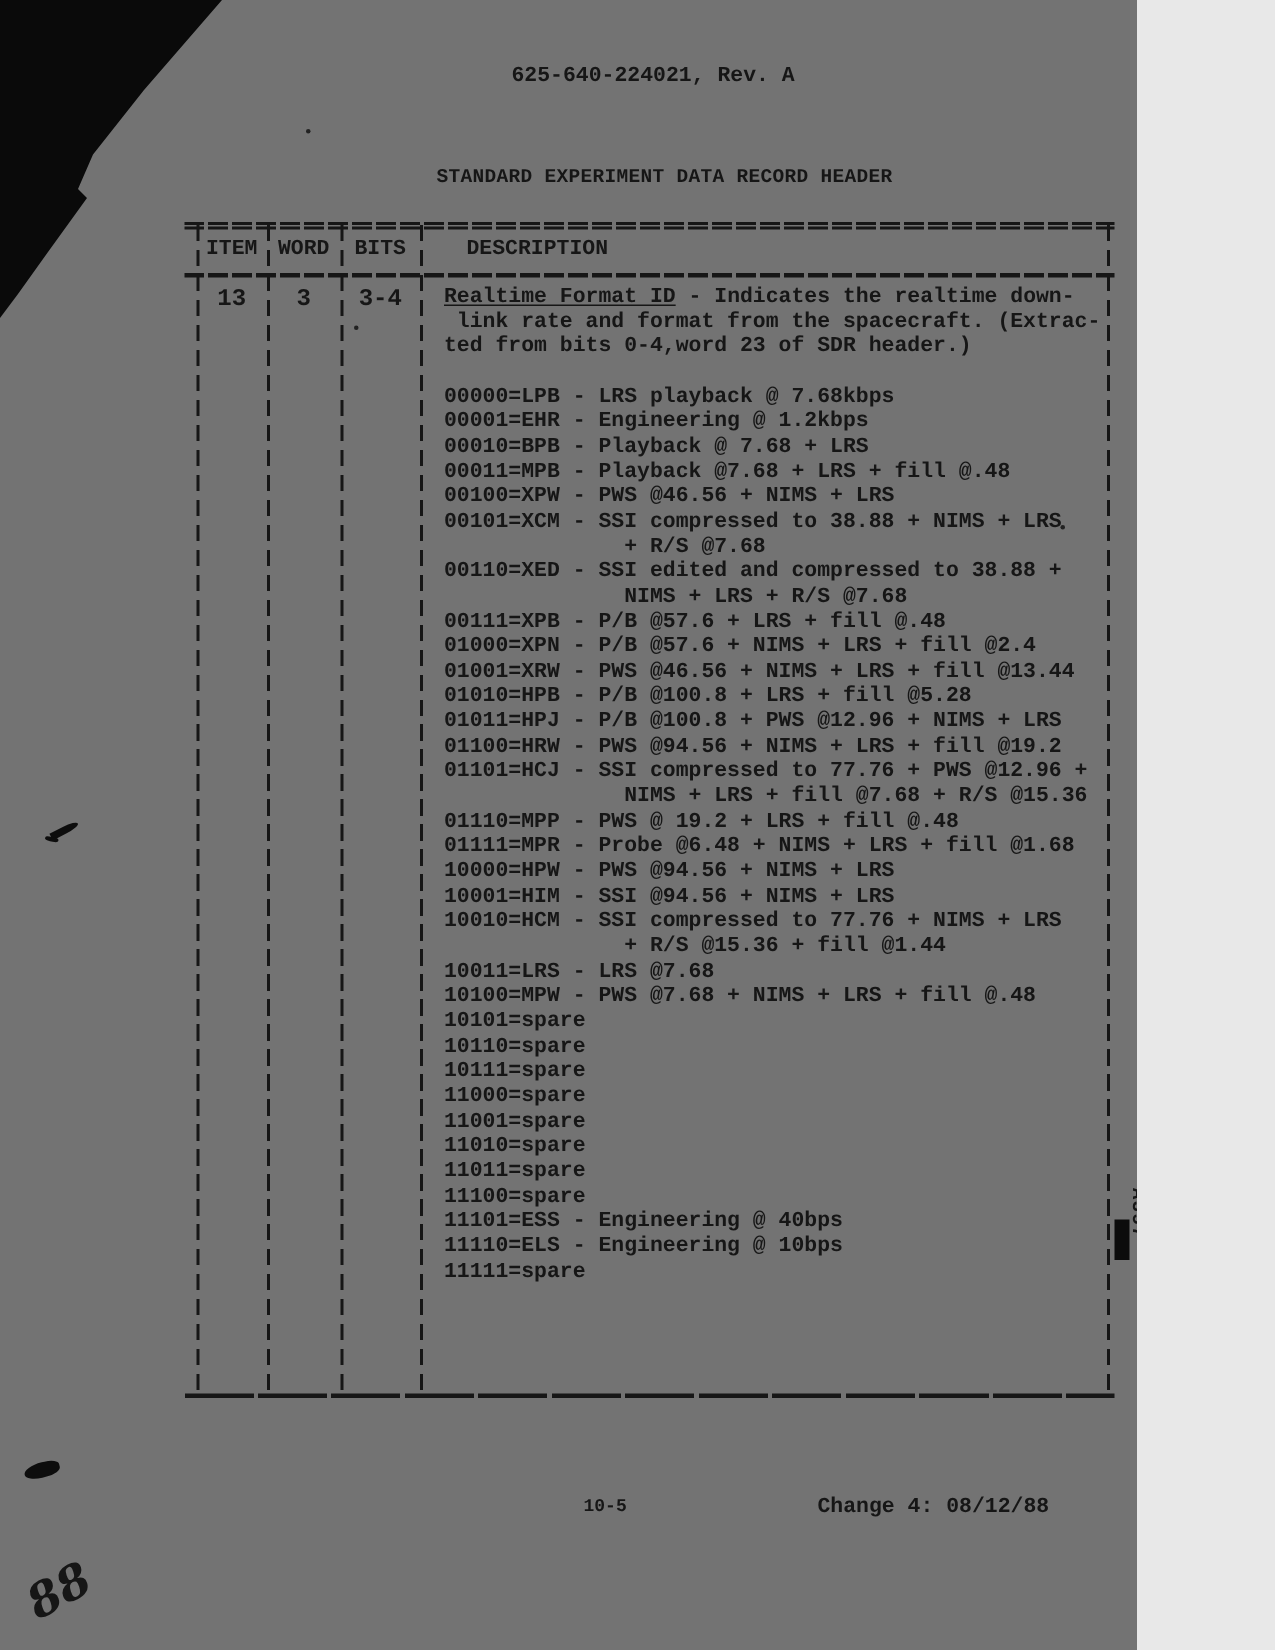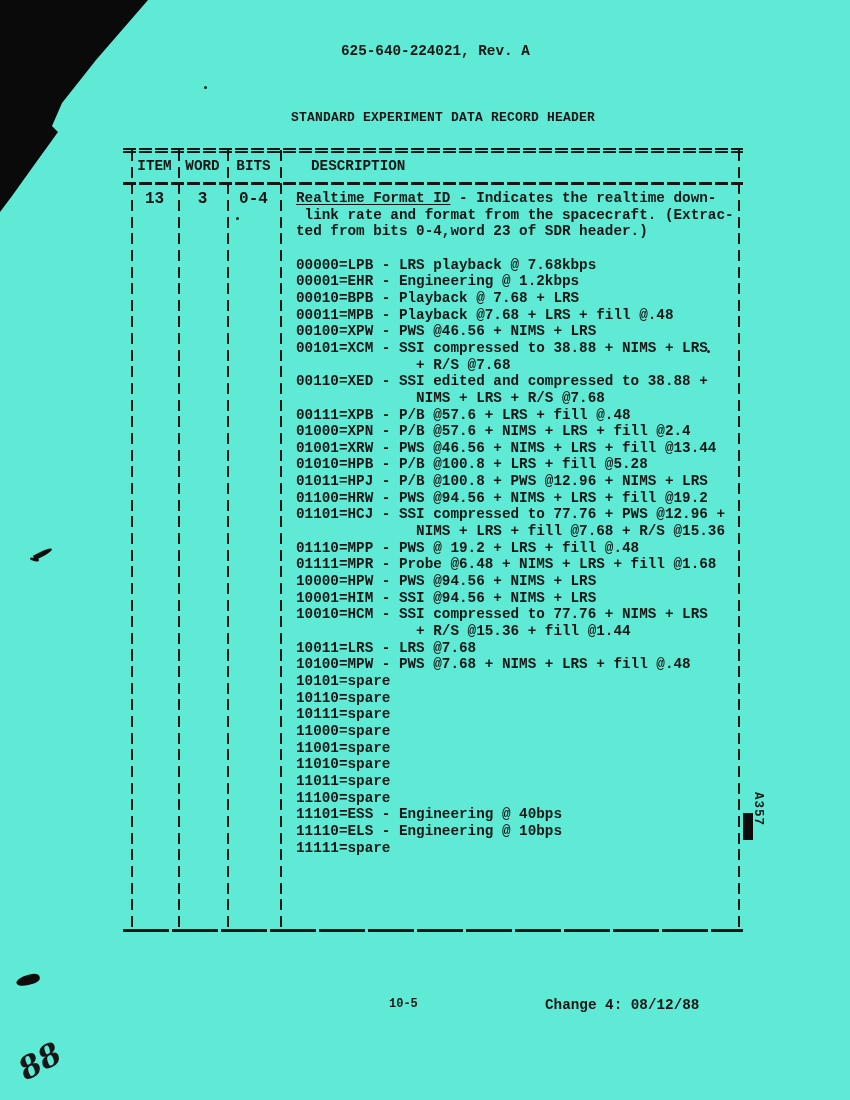--- a/index.html
+++ b/index.html
@@ -1,19 +1,19 @@
 <!DOCTYPE html>
 <html><head>
 <meta charset="utf-8">
 <style>
   * { margin:0; padding:0; box-sizing:border-box; }
   html,body { background:#e8e8e8; }
   .page {
-    position:relative; width:850px; height:1100px;
-    background:#5eead4; overflow:hidden;
+    position:relative; width:758px; height:1100px;
+    background:#737373; overflow:hidden;
     font-family:"Liberation Mono", monospace;
     font-weight:700; color:#161616;
   }
   .mono { font-family:"Liberation Mono", monospace; font-weight:700; }
   .line { white-space:pre; }
 
   
   .corner-black {
     position:absolute; left:0; top:0; width:150px; height:215px;
     background:#0a0a0a;
@@ -106,21 +106,21 @@
     <div class="h-dash head-sep"></div>
 
     <div class="v-dash v1"></div>
     <div class="v-dash v2"></div>
     <div class="v-dash v3"></div>
     <div class="v-dash v4"></div>
     <div class="v-dash v5"></div>
 
     <div class="cell item line">13</div>
     <div class="cell word line">3</div>
-    <div class="cell bits line">0-4</div>
+    <div class="cell bits line">3-4</div>
 
     <div class="desc-block">
       <div class="line"><span class="u">Realtime Format ID</span><span> - Indicates the realtime down-</span></div>
       <div class="line"> link rate and format from the spacecraft. (Extrac-</div>
       <div class="line">ted from bits 0-4,word 23 of SDR header.)</div>
       <pre class="codes mono">00000=LPB - LRS playback @ 7.68kbps
 00001=EHR - Engineering @ 1.2kbps
 00010=BPB - Playback @ 7.68 + LRS
 00011=MPB - Playback @7.68 + LRS + fill @.48
 00100=XPW - PWS @46.56 + NIMS + LRS

